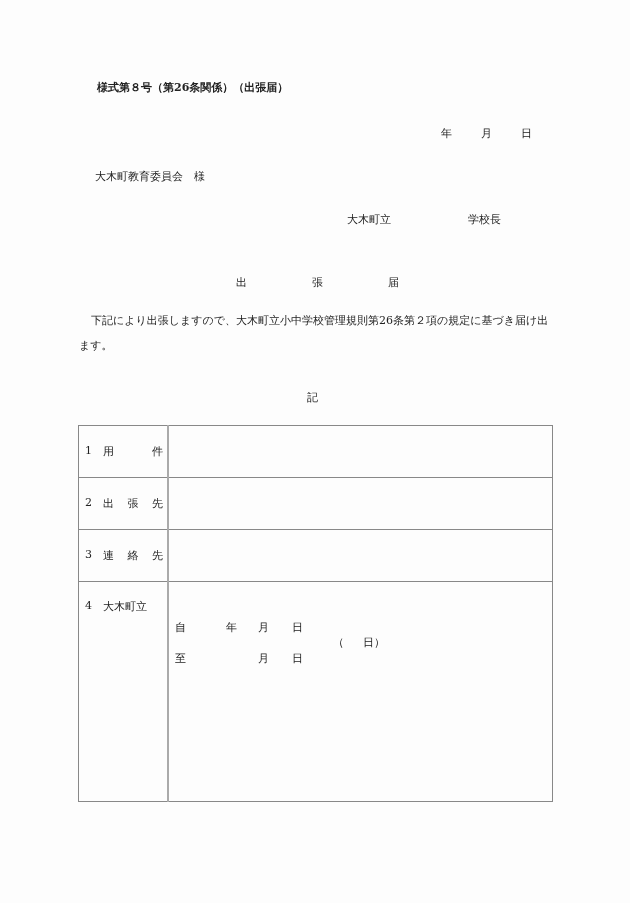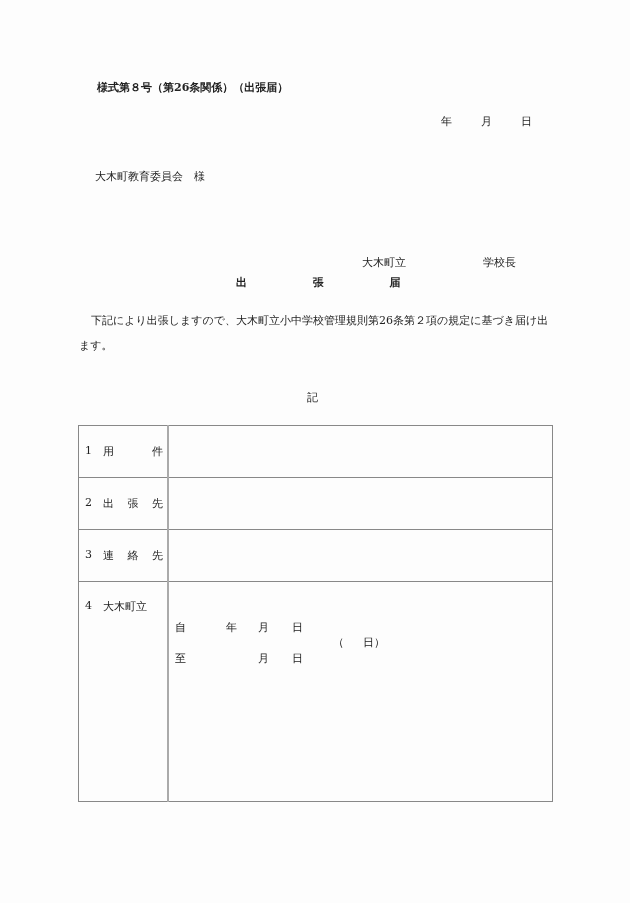--- a/index.html
+++ b/index.html
@@ -2,25 +2,25 @@
 <html><head>
 <meta charset="utf-8">
 <style>
   html, body { margin:0; padding:0; }
   body {
     width:630px; height:903px; background:#fdfdfd; position:relative; overflow:hidden;
     font-family:"DejaVu Serif","Liberation Serif",serif; color:#222; font-size:11px;
   }
   .abs { position:absolute; white-space:nowrap; line-height:14px; }
   .form-number { left:97px; top:81px;font-weight:bold; }
-  .date-line { left:441px; top:115px; }
+  .date-line { left:441px; top:127px; }
   .date-line span { display:inline-block; }
   .addressee { left:95px; top:170px; }
-  .sender { left:362px; top:213px;margin-top:43px; }
-  .title { left:236px; top:276px;font-weight:bold; }
+  .sender { left:347px; top:213px; }
+  .title { left:236px; top:276px; }
   .title span { display:inline-block; }
   .body-text { left:79px; top:308px; width:480px; white-space:normal; line-height:25px; text-indent:12px; }
   .ki { left:307px; top:391px; }
   table.grid {
     position:absolute; left:78px; top:425px; width:475px; border-collapse:collapse;
   }
   table.grid td { border:1.5px solid #888; padding:0; vertical-align:middle; }
   table.grid td.label { width:88px; border-right:2px solid #aaa; }
   .lbl { display:flex; justify-content:space-between; padding:0 4px 0 6px; font-size:11px; }
   .lbl .num { width:18px; }

